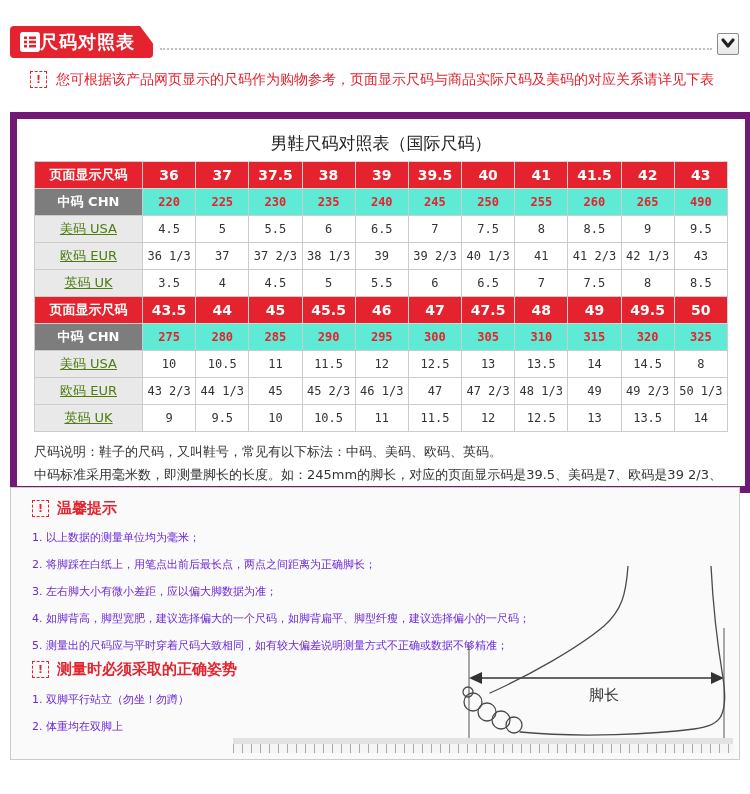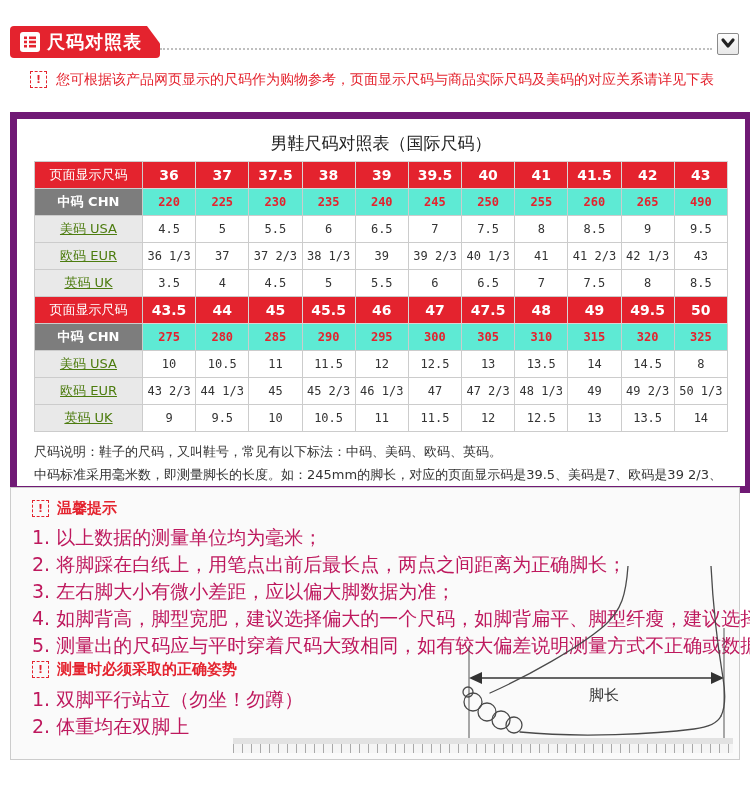--- a/index.html
+++ b/index.html
@@ -1,21 +1,21 @@
 <!DOCTYPE html>
 <html><head>
 <meta charset="utf-8">
 <style>
   html,body{margin:0;padding:0;background:#fff;}
   .page{position:relative;width:750px;height:794px;background:#fff;
         font-family:"DejaVu Sans","Liberation Sans",sans-serif;color:#333;overflow:hidden;}
 
   
   .badge{position:absolute;left:10px;top:26px;height:32px;background:#e4232e;color:#fff;
-         display:flex;align-items:center;gap:7px;padding:0 18px 0 10px;font-size:18px;font-weight:bold;
+         display:flex;align-items:center;padding:0 18px 0 10px;font-size:18px;font-weight:bold;
          letter-spacing:1px;border-radius:4px;
          clip-path:polygon(0 0,calc(100% - 13px) 0,100% 55%,100% 100%,0 100%);}
   .badge svg{display:block;}
   .dotted{position:absolute;left:160px;top:48px;width:552px;border-top:2px dotted #bfbfbf;}
   .collapse-btn{position:absolute;left:717px;top:33px;width:22px;height:22px;padding:0;
          background:linear-gradient(#fdfdfd,#e8e8e8);border:1px solid #8a8a8a;border-radius:2px;
          display:flex;align-items:center;justify-content:center;cursor:pointer;}
 
   
   .excl{display:inline-block;width:15px;height:15px;line-height:15px;text-align:center;
@@ -23,36 +23,36 @@
   .notice{position:absolute;left:30px;top:71px;width:700px;display:flex;gap:9px;align-items:flex-start;
           color:#e4232e;font-size:14px;}
 
   
   .box1{position:absolute;left:10px;top:112px;width:728px;height:367px;background:#fff;border:7px solid #701a75;}
   .tbl-title{position:absolute;left:0;top:13px;width:100%;text-align:center;font-size:17px;color:#222;}
   table.size{position:absolute;left:17px;top:42px;width:694px;border-collapse:collapse;table-layout:fixed;}
   table.size th,table.size td{border:1px solid #ccc;height:26px;text-align:center;padding:0;
           font-size:12px;font-family:"DejaVu Sans Mono","Liberation Mono",monospace;}
   table.size th{width:107px;font-family:"DejaVu Sans","Liberation Sans",sans-serif;font-size:13px;font-weight:normal;}
-  tr.row-page th{background:#e4232e;color:#fff;font-weight:normal;}
+  tr.row-page th{background:#e4232e;color:#fff;font-weight:bold;}
   tr.row-page td{background:#e4232e;color:#fff;font-weight:bold;font-size:14px;
           font-family:"DejaVu Sans","Liberation Sans",sans-serif;border-color:#d6d6d6;}
   tr.row-chn th{background:#7d7d7d;color:#fff;font-weight:bold;margin-top:18px;}
   tr.row-chn td{background:#5eead4;color:#e4232e;font-weight:bold;}
   tr.row-plain th{background:#e9e9e9;color:#4d7c0f;text-decoration:underline;}
   tr.row-plain td{background:#fff;color:#333;}
   .notes{position:absolute;left:17px;top:321px;width:700px;font-size:13px;line-height:23px;color:#333;}
 
   
   .box2{position:absolute;left:10px;top:487px;width:728px;height:271px;background:#fafafa;border:1px solid #ccc;}
   .sec-title{position:absolute;display:flex;align-items:center;gap:8px;color:#e4232e;
              font-size:15px;font-weight:bold;}
   .tips-title{left:21px;top:11px;}
   .posture-title{left:21px;top:172px;}
-  .list{position:absolute;font-size:19px;color:#be185d;}
+  .list{position:absolute;font-size:11px;color:#6d28d9;}
   .tips-list{left:21px;top:36px;width:470px;}
   .posture-list{left:21px;top:198px;width:420px;}
   .list-item{height:27px;line-height:27px;white-space:nowrap;}
 
   
   .foot-svg{position:absolute;left:445px;top:78px;}
   .ruler{position:absolute;left:222px;top:250px;width:500px;height:15px;background:#e2e2e2;}
   .ruler .ticks{position:absolute;left:0;bottom:0;width:100%;height:9px;background-color:#f5f5f5;
         background-image:repeating-linear-gradient(90deg,#a9a9a9 0 1px,transparent 1px 9px);}
 </style>

